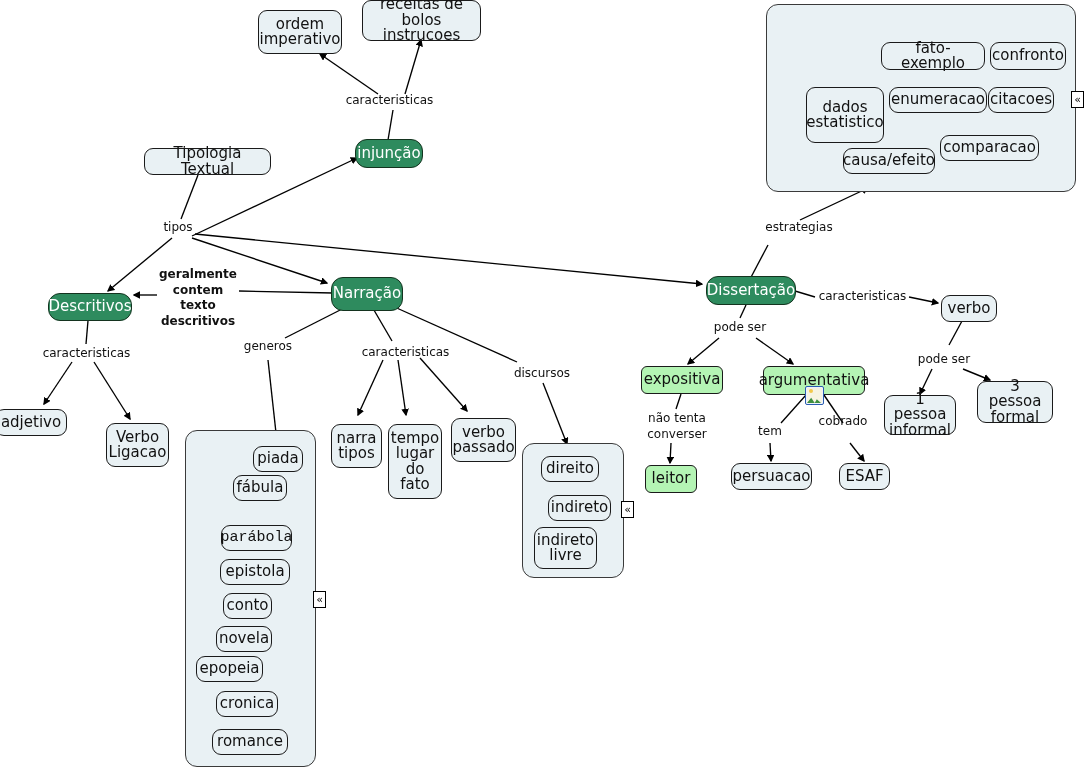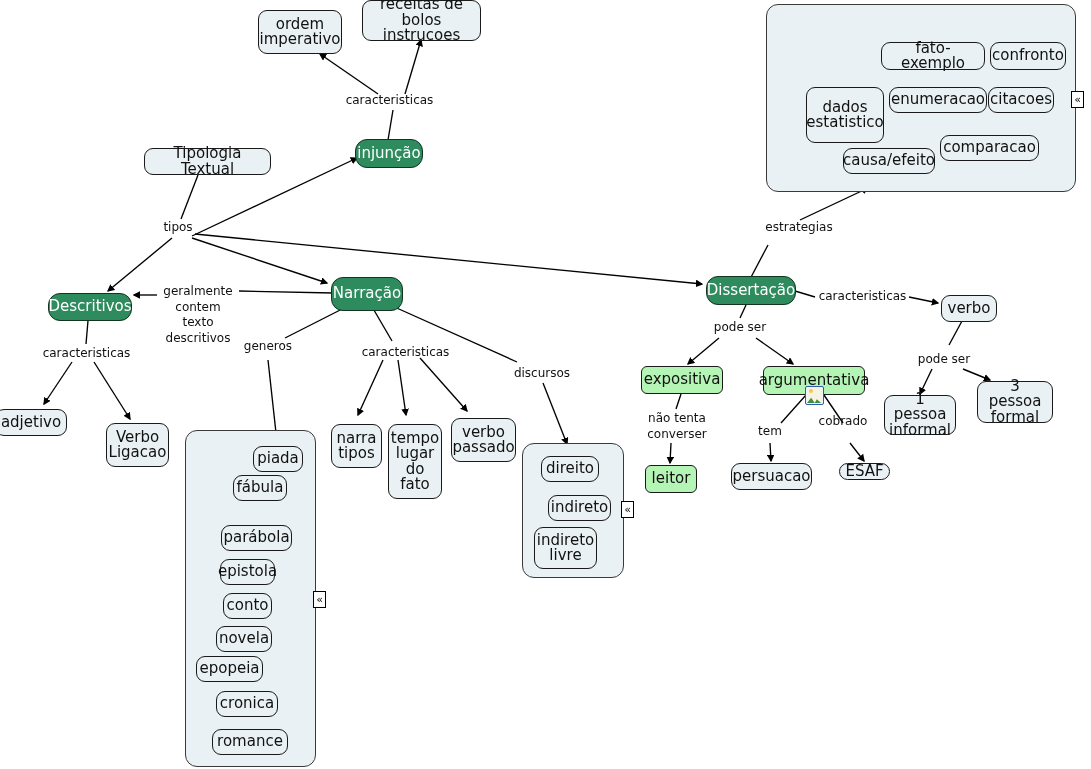--- a/index.html
+++ b/index.html
@@ -182,21 +182,21 @@
 imperativo</div>
   <div class="node plain" style="left:362px; top:0px; width:119px; height:41px;">receitas de bolos
 instrucoes</div>
   <div class="linklabel" style="left:341px; top:93px; width:97px;">caracteristicas</div>
   <div class="node green" style="left:355px; top:139px; width:68px; height:29px;">injunção</div>
 
   <div class="node plain" style="left:144px; top:148px; width:127px; height:27px;">Tipologia Textual</div>
   <div class="linklabel" style="left:155px; top:220px; width:46px;">tipos</div>
 
   <div class="node green" style="left:48px; top:293px; width:84px; height:28px;">Descritivos</div>
-  <div class="linklabel" style="left:158px; top:284px; width:80px;">geralmente
+  <div class="linklabel" style="left:158px; top:267px; width:80px;font-weight:bold;">geralmente
 contem
 texto
 descritivos</div>
   <div class="linklabel" style="left:38px; top:346px; width:97px;">caracteristicas</div>
   <div class="node plain" style="left:-5px; top:409px; width:72px; height:27px;">adjetivo</div>
   <div class="node plain" style="left:106px; top:423px; width:63px; height:44px;">Verbo
 Ligacao</div>
 
   <div class="node green" style="left:331px; top:277px; width:72px; height:34px;">Narração</div>
   <div class="linklabel" style="left:239px; top:339px; width:58px;">generos</div>
@@ -208,22 +208,22 @@
   <div class="node plain" style="left:388px; top:424px; width:54px; height:75px;">tempo
 lugar
 do
 fato</div>
   <div class="node plain" style="left:451px; top:418px; width:65px; height:44px;">verbo
 passado</div>
 
   <div class="group" style="left:185px; top:430px; width:131px; height:337px;"></div>
   <div class="node plain" style="left:253px; top:446px; width:50px; height:26px;">piada</div>
   <div class="node plain" style="left:233px; top:475px; width:54px; height:26px;">fábula</div>
-  <div class="node plain" style="left:221px; top:525px; width:71px; height:26px;">parábola</div>
-  <div class="node plain" style="left:220px; top:559px; width:55px; height:26px;">epistola</div>
+  <div class="node plain" style="left:221px; top:525px; width:71px; height:26px;font-family:Liberation Mono, monospace;">parábola</div>
+  <div class="node plain" style="left:220px; top:559px; width:70px; height:26px;">epistola</div>
   <div class="node plain" style="left:223px; top:593px; width:49px; height:26px;">conto</div>
   <div class="node plain" style="left:216px; top:626px; width:56px; height:26px;">novela</div>
   <div class="node plain" style="left:196px; top:656px; width:67px; height:26px;">epopeia</div>
   <div class="node plain" style="left:216px; top:691px; width:62px; height:26px;">cronica</div>
   <div class="node plain" style="left:212px; top:729px; width:76px; height:26px;">romance</div>
   <div class="handle" style="left:313px; top:591px;">«</div>
 
   <div class="group" style="left:522px; top:443px; width:102px; height:135px;"></div>
   <div class="node plain" style="left:541px; top:456px; width:58px; height:26px;">direito</div>
   <div class="node plain" style="left:548px; top:495px; width:63px; height:26px;">indireto</div>
@@ -243,21 +243,21 @@
 
   <div class="node lightgreen" style="left:763px; top:366px; width:102px; height:29px;">argumentativa</div>
   <div class="img-badge" style="left:805px; top:386px;">
     <span class="sky"></span>
     <span class="sun"></span>
     <span class="hill"></span>
   </div>
   <div class="linklabel" style="left:748px; top:424px; width:44px;">tem</div>
   <div class="linklabel" style="left:812px; top:414px; width:62px;">cobrado</div>
   <div class="node plain" style="left:731px; top:463px; width:81px; height:27px;">persuacao</div>
-  <div class="node plain" style="left:839px; top:463px; width:51px; height:17px;border-radius:12px;">ESAF</div>
+  <div class="node plain" style="left:839px; top:463px; width:51px; height:27px;">ESAF</div>
 
   <div class="node plain" style="left:941px; top:295px; width:56px; height:27px;">verbo</div>
   <div class="linklabel" style="left:915px; top:352px; width:58px;">pode ser</div>
   <div class="node plain" style="left:884px; top:395px; width:72px; height:40px;">1 pessoa
 informal</div>
   <div class="node plain" style="left:977px; top:381px; width:76px; height:42px;">3 pessoa
 formal</div>
 
 </div>
 

